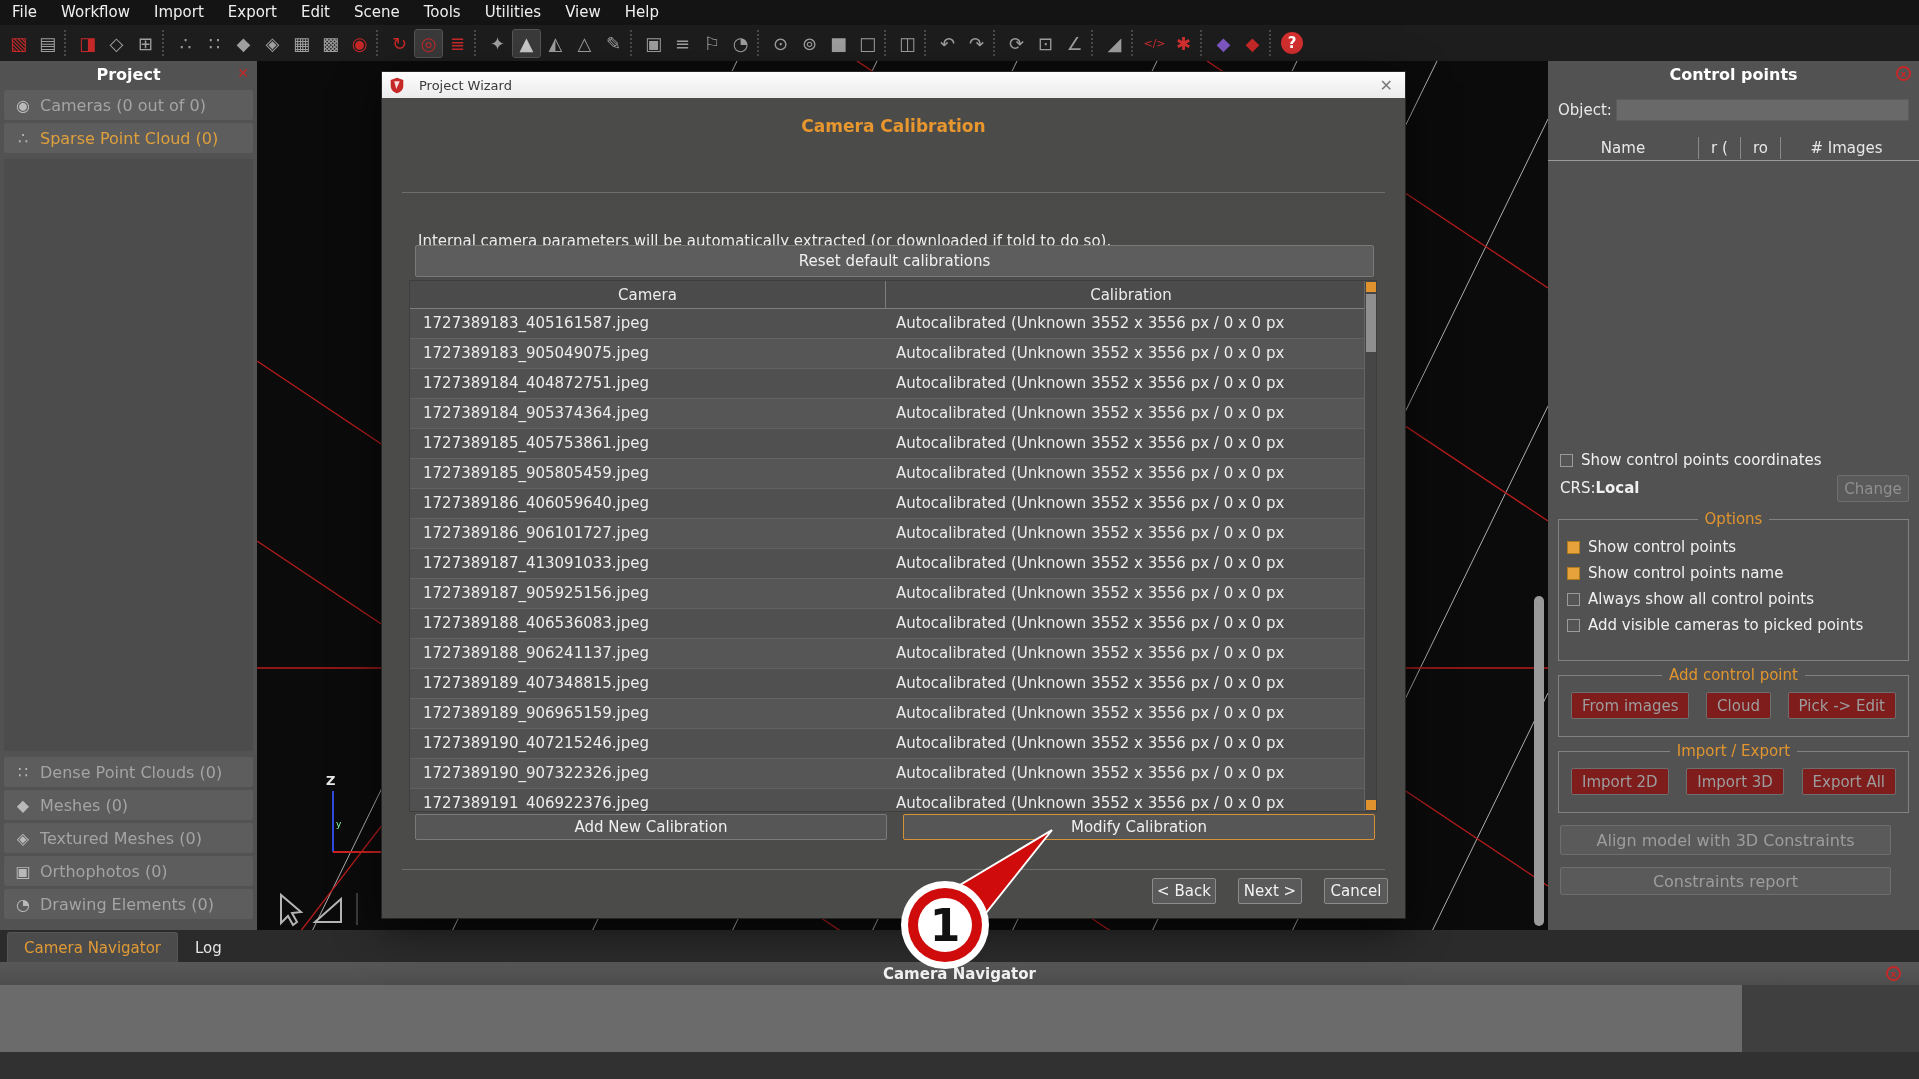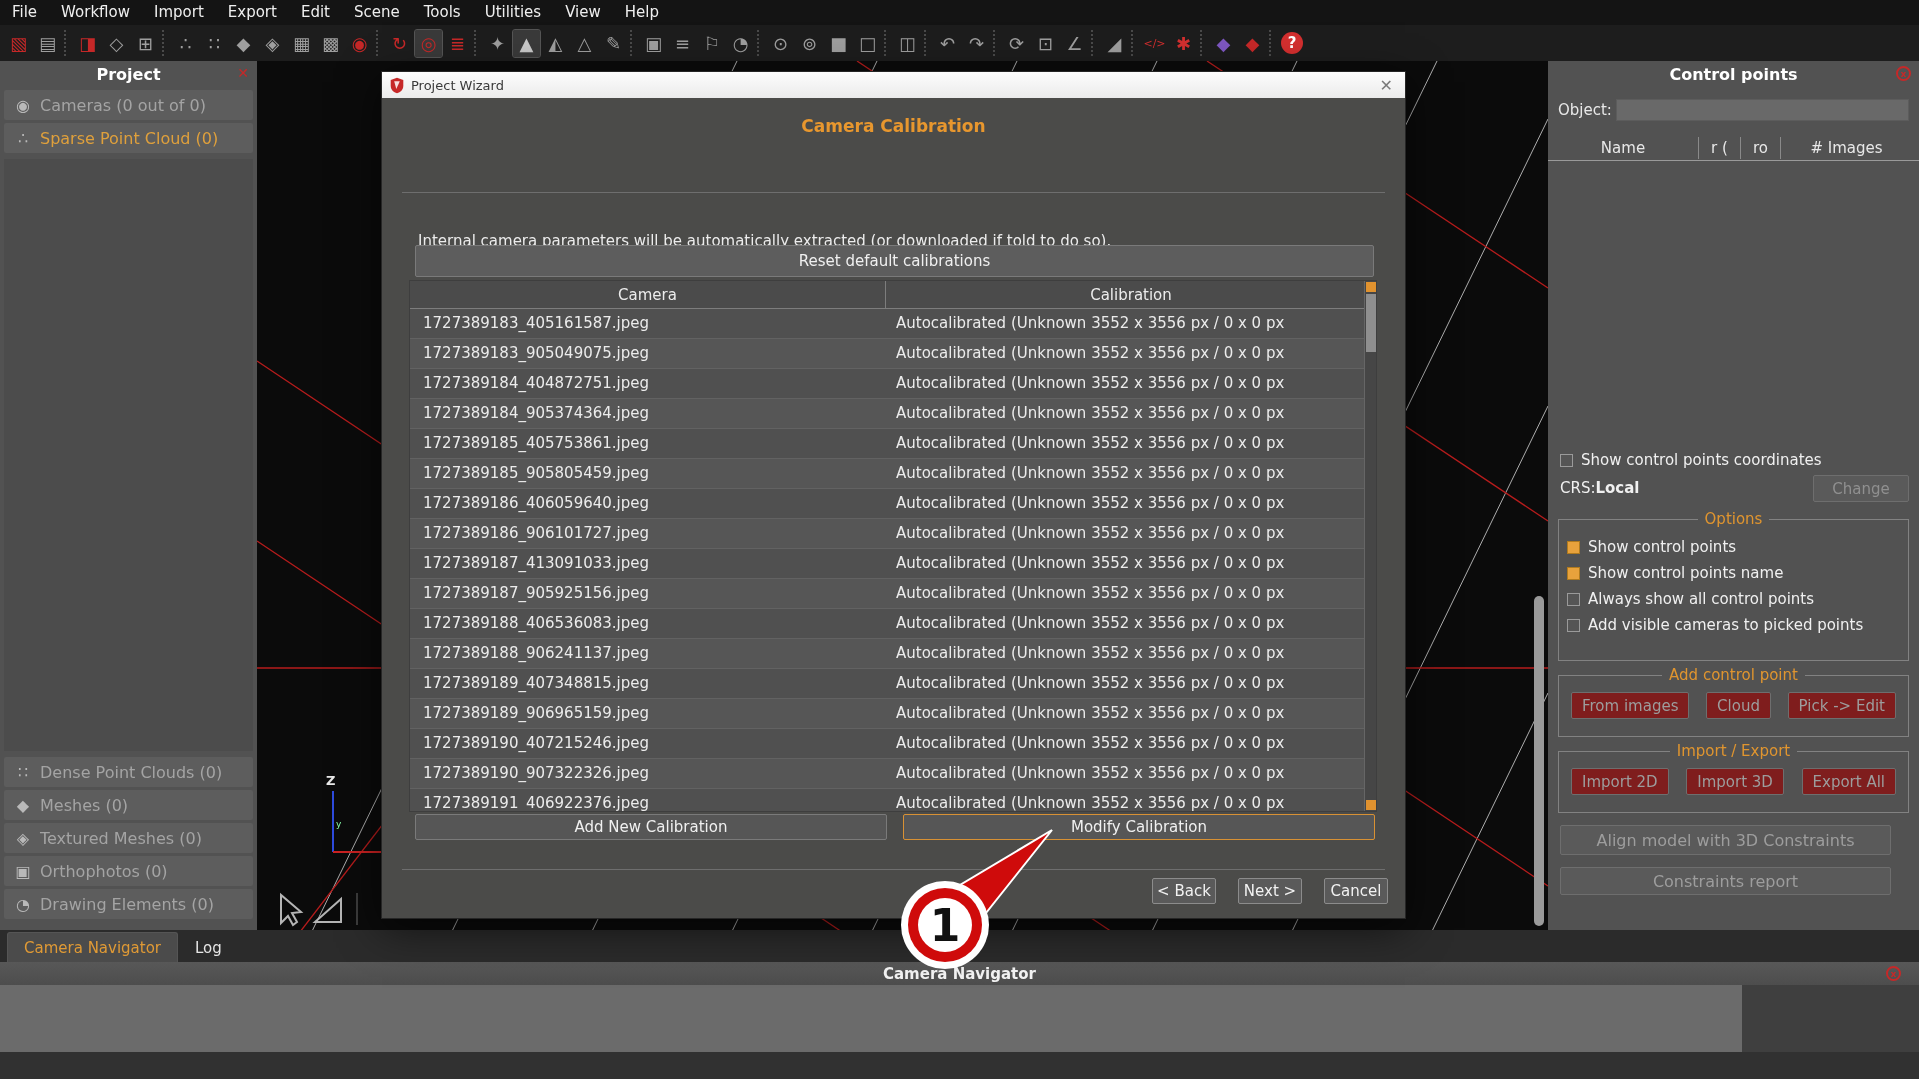--- a/index.html
+++ b/index.html
@@ -50,21 +50,21 @@
   .cph1{width:42px;border-left:1px solid #8a8a8a}
   .cph2{width:40px;border-left:1px solid #8a8a8a}
   .cph3{width:132px;border-left:1px solid #8a8a8a}
   #cp-empty{flex:none;height:288px}
   .cb{width:13px;height:13px;background:#555;border:1px solid #9a9a9a;margin-right:8px;flex:none}
   .cb.checked{background:#e8a23c;border-color:#b07a1e}
   .opt-row,#coords-row{display:flex;align-items:center;color:#f0f0f0;font-size:15px}
   #coords-row{padding:0 0 0 12px;height:22px;flex:none}
   #crs-row{height:34px;display:flex;align-items:center;padding-left:12px;color:#f0f0f0;font-size:15px;flex:none}
   #crs-value{font-weight:bold;margin-left:0}
-  #crs-change{position:absolute;right:10px;top:4px;width:96px;height:27px;background:#5a5a5a;border:1px solid #6e6e6e;
+  #crs-change{position:absolute;right:10px;top:4px;width:72px;height:27px;background:#5a5a5a;border:1px solid #6e6e6e;
     border-radius:2px;color:#909090;font-size:15px;display:flex;align-items:center;justify-content:center}
   .groupbox{position:relative;border:1px solid #828282;margin:14px 10px 0 10px;padding:14px 8px 10px 8px;flex:none}
   .grp-legend{position:absolute;top:-10px;left:0;right:0;text-align:center;font-size:15px;color:#e0952f}
   .grp-legend span{background:#525252;padding:0 7px}
   .opt-row{height:26px}
   .grp-btn-row{display:flex;justify-content:space-between;padding:2px 4px}
   .grp-btn{height:27px;background:#7f1d1d;border:1px solid #6e6e6e;border-radius:2px;color:#9d9d9d;font-size:15px;
     display:flex;align-items:center;justify-content:center;padding:0 10px}
   .rp-btn{flex:none;height:30px;margin:12px 28px 0 12px;background:#5a5a5a;border:1px solid #6e6e6e;border-radius:2px;
     color:#9d9d9d;font-size:16px;display:flex;align-items:center;justify-content:center}
@@ -78,21 +78,21 @@
   #bp-header{left:0;top:962px;width:1919px;height:23px;background:linear-gradient(#585858,#4d4d4d);z-index:6;
     display:flex;align-items:center;justify-content:center;color:#f2f2f2;font-weight:bold;font-size:15px;position:absolute}
   #bp-content{left:0;top:985px;width:1742px;height:67px;background:#6b6b6b;z-index:6}
   #bp-right{left:1742px;top:985px;width:177px;height:67px;background:#3f3f3f;z-index:6}
   #bp-strip{left:0;top:1052px;width:1919px;height:27px;background:#313131;z-index:6}
 
   
   #dialog{left:382px;top:72px;width:1023px;height:846px;z-index:10;background:#4b4b49;
     box-shadow:0 0 0 1px #262626,0 10px 40px rgba(0,0,0,.6)}
   #dlg-titlebar{height:26px;background:linear-gradient(#fdfdfd,#ebebeb);display:flex;align-items:center;padding:0 8px}
-  #dlg-title{color:#3a3a3a;font-size:13px;margin-left:7px;flex:1}
+  #dlg-title{color:#3a3a3a;font-size:13px;margin-left:15px;flex:1}
   #dlg-close{color:#7a7a7a;font-size:16px;padding:0 4px}
   .dlg-orange{color:#e8972e;text-align:center;position:absolute;left:0;width:1023px}
   #dlg-heading{top:44px;font-size:17px;font-weight:bold}
   #dlg-sub{top:74px;font-size:16px}
   .dlg-hr{position:absolute;left:20px;width:983px;height:1px;background:#6e6e6e}
   #dlg-info{position:absolute;left:36px;top:160px;color:#ececec;font-size:15px}
   #reset-btn{position:absolute;left:33px;top:173px;width:959px;height:32px;background:#5d5d5d;border:1px solid #7a7a7a;
     border-radius:2px;color:#f0f0f0;font-size:15px;display:flex;align-items:center;justify-content:center}
   #cam-table{position:absolute;left:27px;top:208px;width:968px;height:532px;background:#515151;border:1px solid #3e3e3e}
   #cam-thead{height:28px;display:flex;border-bottom:1px solid #7d7d7d;background:#4b4b4b}

